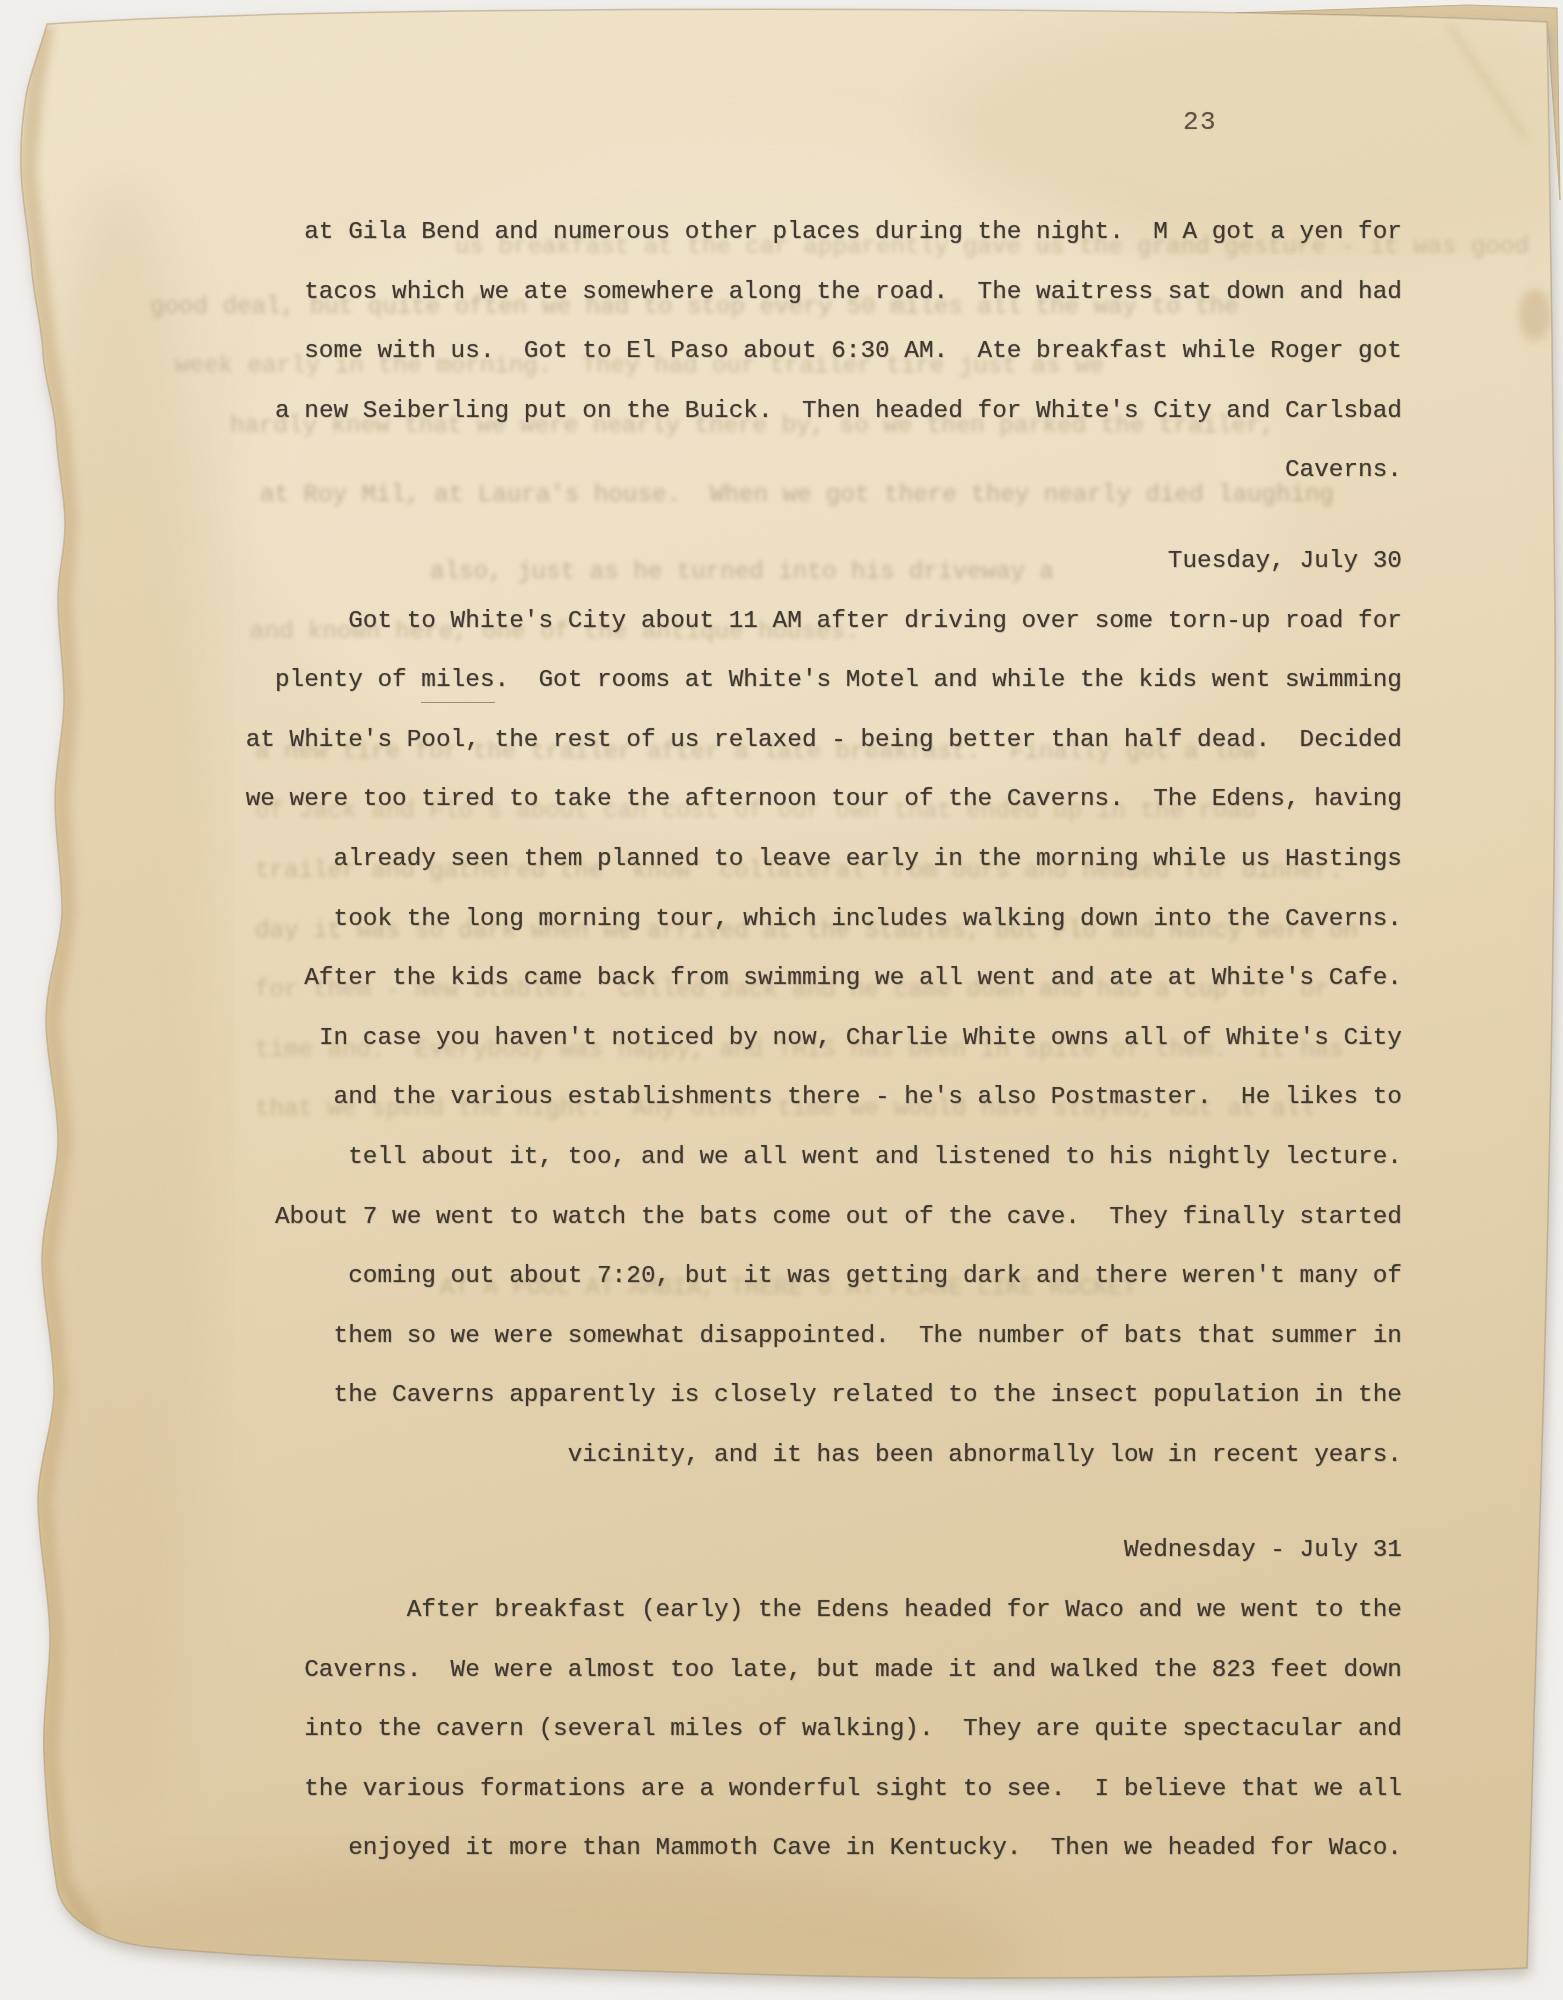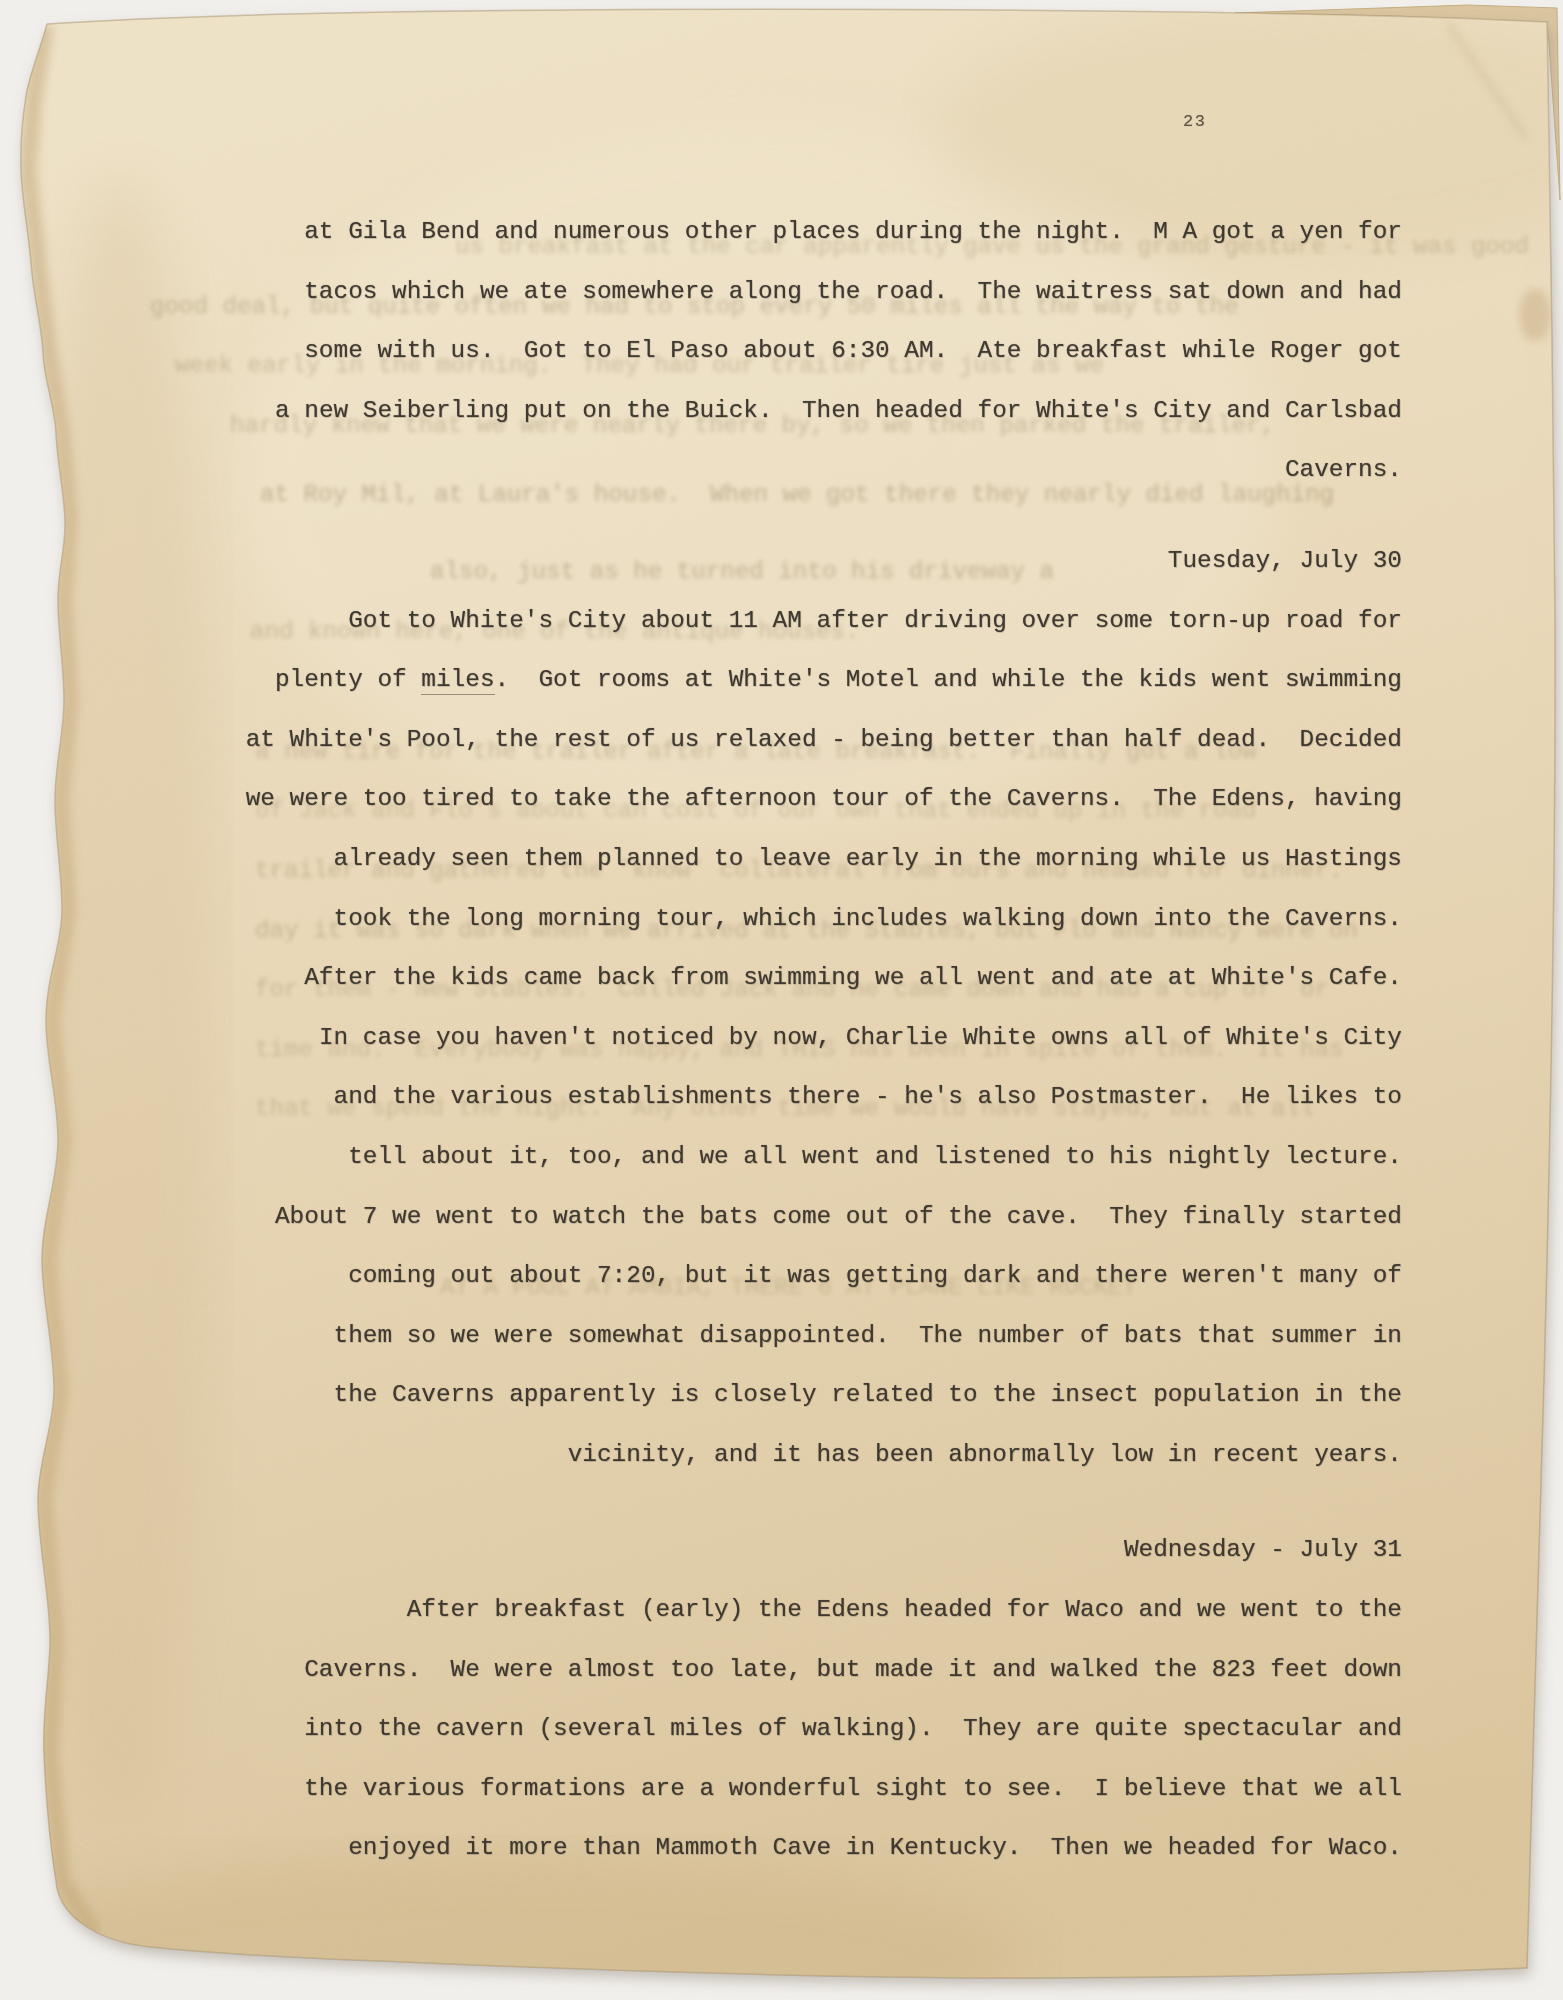--- a/index.html
+++ b/index.html
@@ -5,37 +5,37 @@
   html,body{margin:0;padding:0}
   body{
     width:1563px;height:2000px;overflow:hidden;
     background:#f1efec;
     font-family:"Liberation Mono","DejaVu Sans Mono",monospace;
   }
   #scene{position:relative;width:1563px;height:2000px}
   #paper-svg{position:absolute;left:0;top:0}
   #page-number{
     position:absolute;left:1183px;top:108px;
-    font-size:17px;line-height:28px;
+    font-size:26px;line-height:28px;
     color:rgba(82,72,58,.88);
     letter-spacing:1.5px;
     text-shadow:0 0 1px rgba(82,72,58,.4);
   }
   #text-flow{
     position:absolute;left:172px;top:202px;width:1230px;
     font-size:24.4px;line-height:59.6px;
     white-space:pre;
     color:rgba(58,51,43,.92);
     text-shadow:0 0 1px rgba(58,51,43,.5), .7px .8px .6px rgba(58,51,43,.16);
     text-align:right;
   }
   .line{height:59.6px}
   .heading{margin-top:31px}
   .heading2{margin-top:36px}
-  .u{border-bottom:1.6px solid rgba(70,60,48,.5);padding-bottom:1px}
+  .u{border-bottom:1.6px solid rgba(70,60,48,.5);padding-bottom:9px}
   #ghost-layer{position:absolute;left:0;top:0;width:1563px;height:2000px;pointer-events:none}
   .ghost{
     position:absolute;
     font-size:24.2px;line-height:30px;white-space:pre;
     color:#8d7a54;
     filter:blur(2.3px);
   }
 </style>
 </head>
 <body>

